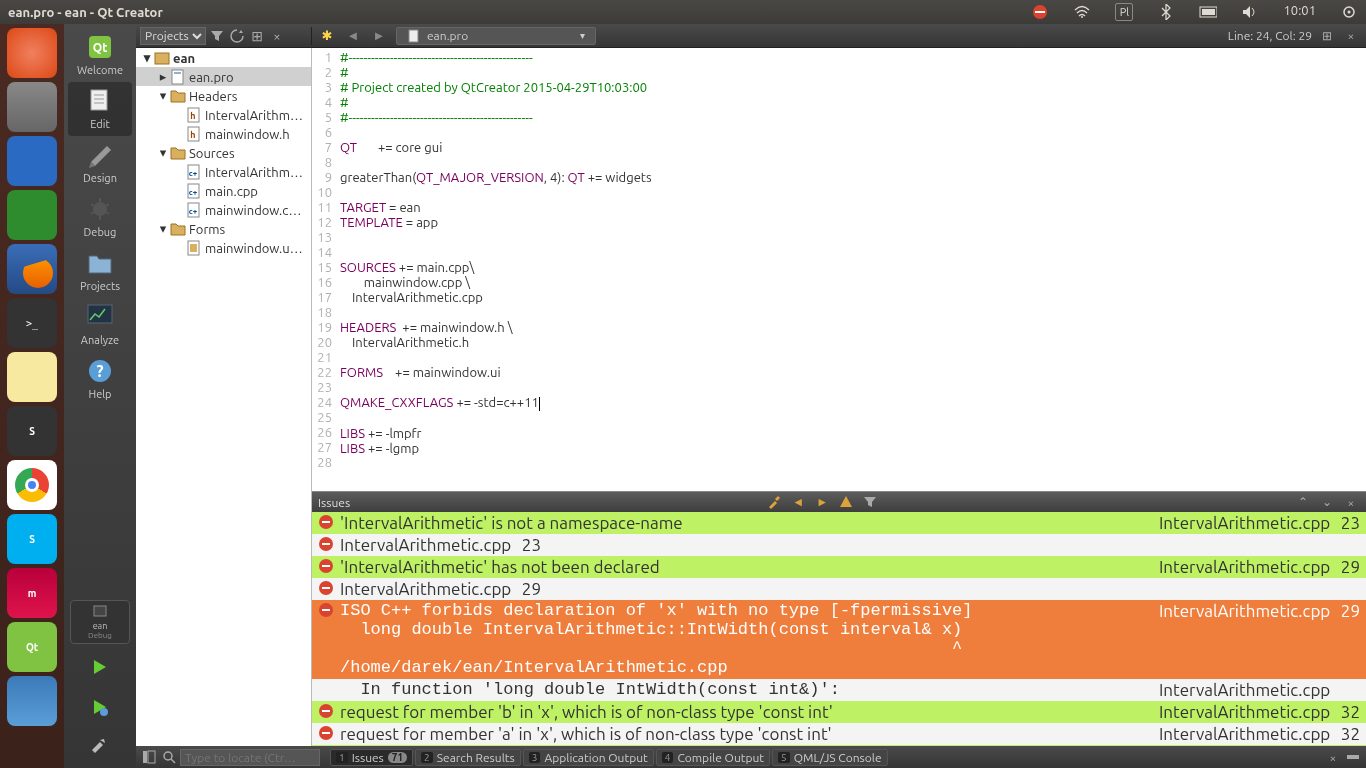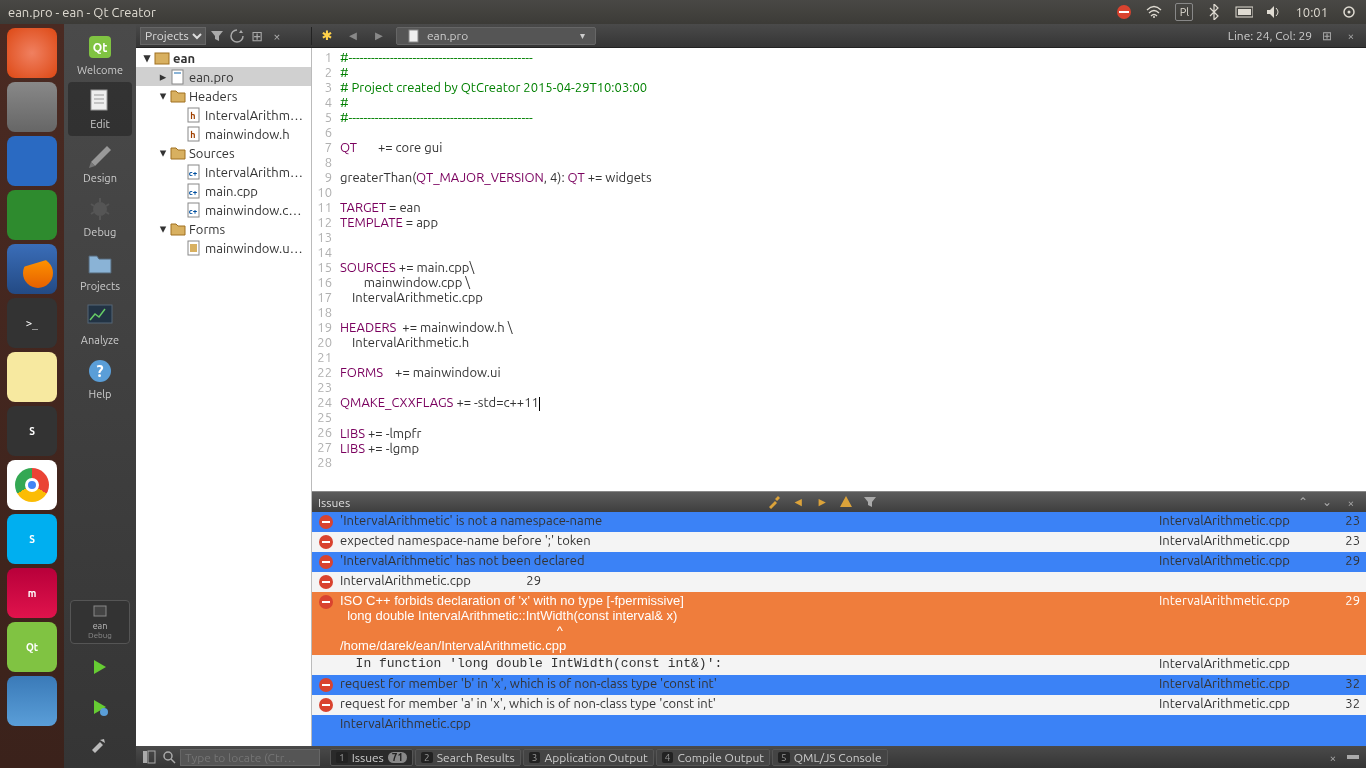--- a/index.html
+++ b/index.html
@@ -1,19 +1,19 @@
 <!DOCTYPE html>
 <html><head>
 <meta charset="utf-8">
 <style>
 * { margin:0; padding:0; box-sizing:border-box; font-family:"Ubuntu","Liberation Sans",sans-serif; }
 body { width:1366px; height:768px; overflow:hidden; background:#f0f0f0; font-size:13px; color:#333; position:relative; }
 .menubar { height:24px; background:linear-gradient(#494845,#3c3b37); display:flex; align-items:center; color:#dfdbd2; padding:0 8px; justify-content:space-between; }
-.menubar .title { font-weight:400; }
-.menubar .right { display:flex; align-items:center; gap:12px; }
+.menubar .title { font-weight:700; }
+.menubar .right { display:flex; gap:24px; }
 .menubar .ind { display:flex; align-items:center; justify-content:center; width:18px; height:18px; }
 .menubar svg { fill:#dfdbd2; }
 .launcher { position:absolute; top:24px; left:0; width:64px; height:744px; background:linear-gradient(to bottom,#4a2a22,#3b221b); display:flex; flex-direction:column; align-items:center; padding-top:4px; gap:4px; }
 .launcher .lch { width:50px; height:50px; border-radius:8px; display:flex; align-items:center; justify-content:center; color:#fff; font-size:10px; }
 .ubuntu { background:radial-gradient(#f08060,#dd4814); }
 .files { background:linear-gradient(#888,#666); }
 .doc { background:#2a6ac2; }
 .sheet { background:#2e8b2e; }
 .ff { background:linear-gradient(#3a6db8,#234a84); position:relative; }
 .ff::after { content:''; position:absolute; width:30px; height:30px; border-radius:50%; background:linear-gradient(#ff9500,#e66000); right:4px; bottom:6px; clip-path:polygon(0 30%,100% 0,100% 100%,0 100%); }
@@ -52,21 +52,21 @@
 .fic { width:16px; height:16px; margin-right:3px; flex-shrink:0; }
 .editor { flex:1; display:flex; flex-direction:column; min-width:0; }
 .codearea { flex:1; display:flex; font-family:"Liberation Mono","DejaVu Sans Mono",monospace; font-size:13px; background:#fff; overflow:hidden; }
 .gutter { width:24px; text-align:right; color:#b0b0b0; padding:2px 4px 0 0; line-height:15px; background:#fff; }
 .code { flex:1; padding:2px 4px; line-height:15px; white-space:pre; position:relative; }
 .kw { color:#7a005e; }
 .cm { color:#008000; }
 .issues { height:255px; display:flex; flex-direction:column; border-top:1px solid #888; }
 .is-head { height:20px; background:linear-gradient(#5c5c5c,#3e3e3e); color:#ddd; display:flex; align-items:center; padding:0 6px; font-size:12px; gap:6px; }
 .is-head .fill { flex:1; }
-.is-body { flex:1; overflow:hidden; background:#3b82f6; font-size:13px; }
+.is-body { flex:1; overflow:hidden; background:#bef264; font-size:17px; }
 .irow { display:flex; align-items:flex-start; padding:1px 4px; border-bottom:1px solid transparent; }
 .irow:nth-child(even){ background:#f4f4f4; }
 .irow .eic { width:16px; height:16px; margin:1px 6px 0 2px; flex-shrink:0; }
 .irow .msg { flex:1; white-space:pre-wrap; }
 .irow .file { width:175px; text-align:left; }
 .irow .ln { width:28px; text-align:right; padding-right:2px; }
 .irow.sel { background:#ef7d3c; color:#fff; }
 .bottombar { height:22px; background:linear-gradient(#4a4a4a,#353535); color:#ccc; display:flex; align-items:center; font-size:12px; padding:0 4px; gap:2px; }
 .bottombar .bbt { padding:1px 5px; border:1px solid #555; background:#444; border-radius:2px; display:flex; align-items:center; gap:4px; }
 .bottombar .bbt.act { background:#2a2a2a; }
@@ -420,21 +420,20 @@
                 </svg>
                 <span class="msg" style="font-family:inherit">'IntervalArithmetic' is not a namespace-name</span>
                 <span class="file">IntervalArithmetic.cpp</span>
                 <span class="ln">23</span>
               </div>
               <div class="irow">
                 <svg class="eic">
                   <circle cx="8" cy="8" r="7" fill="#d9432f"></circle>
                   <rect x="4" y="7" width="8" height="2" fill="#fff"></rect>
                 </svg>
-                <span class="msg" style="font-family:inherit">expected namespace-name before ';' token</span>
                 <span class="file">IntervalArithmetic.cpp</span>
                 <span class="ln">23</span>
               </div>
               <div class="irow">
                 <svg class="eic">
                   <circle cx="8" cy="8" r="7" fill="#d9432f"></circle>
                   <rect x="4" y="7" width="8" height="2" fill="#fff"></rect>
                 </svg>
                 <span class="msg" style="font-family:inherit">'IntervalArithmetic' has not been declared</span>
                 <span class="file">IntervalArithmetic.cpp</span>
@@ -446,21 +445,21 @@
                   <rect x="4" y="7" width="8" height="2" fill="#fff"></rect>
                 </svg>
                 <span class="file">IntervalArithmetic.cpp</span>
                 <span class="ln">29</span>
               </div>
               <div class="irow sel">
                 <svg class="eic">
                   <circle cx="8" cy="8" r="7" fill="#d9432f"></circle>
                   <rect x="4" y="7" width="8" height="2" fill="#fff"></rect>
                 </svg>
-                <span class="msg" style="font-family:Liberation Sans, sans-serif">ISO C++ forbids declaration of 'x' with no type [-fpermissive]<br>  long double IntervalArithmetic::IntWidth(const interval&amp; x)<br>                                                            ^<br>/home/darek/ean/IntervalArithmetic.cpp</span>
+                <span class="msg" style="font-family:Liberation Mono, monospace">ISO C++ forbids declaration of 'x' with no type [-fpermissive]<br>  long double IntervalArithmetic::IntWidth(const interval&amp; x)<br>                                                            ^<br>/home/darek/ean/IntervalArithmetic.cpp</span>
                 <span class="file">IntervalArithmetic.cpp</span>
                 <span class="ln">29</span>
               </div>
               <div class="irow">
                 <span class="eic"></span>
                 <span class="msg" style="font-family:Liberation Mono, monospace">  In function 'long double IntWidth(const int&amp;)':</span>
                 <span class="file">IntervalArithmetic.cpp</span>
                 <span class="ln"></span>
               </div>
               <div class="irow">

